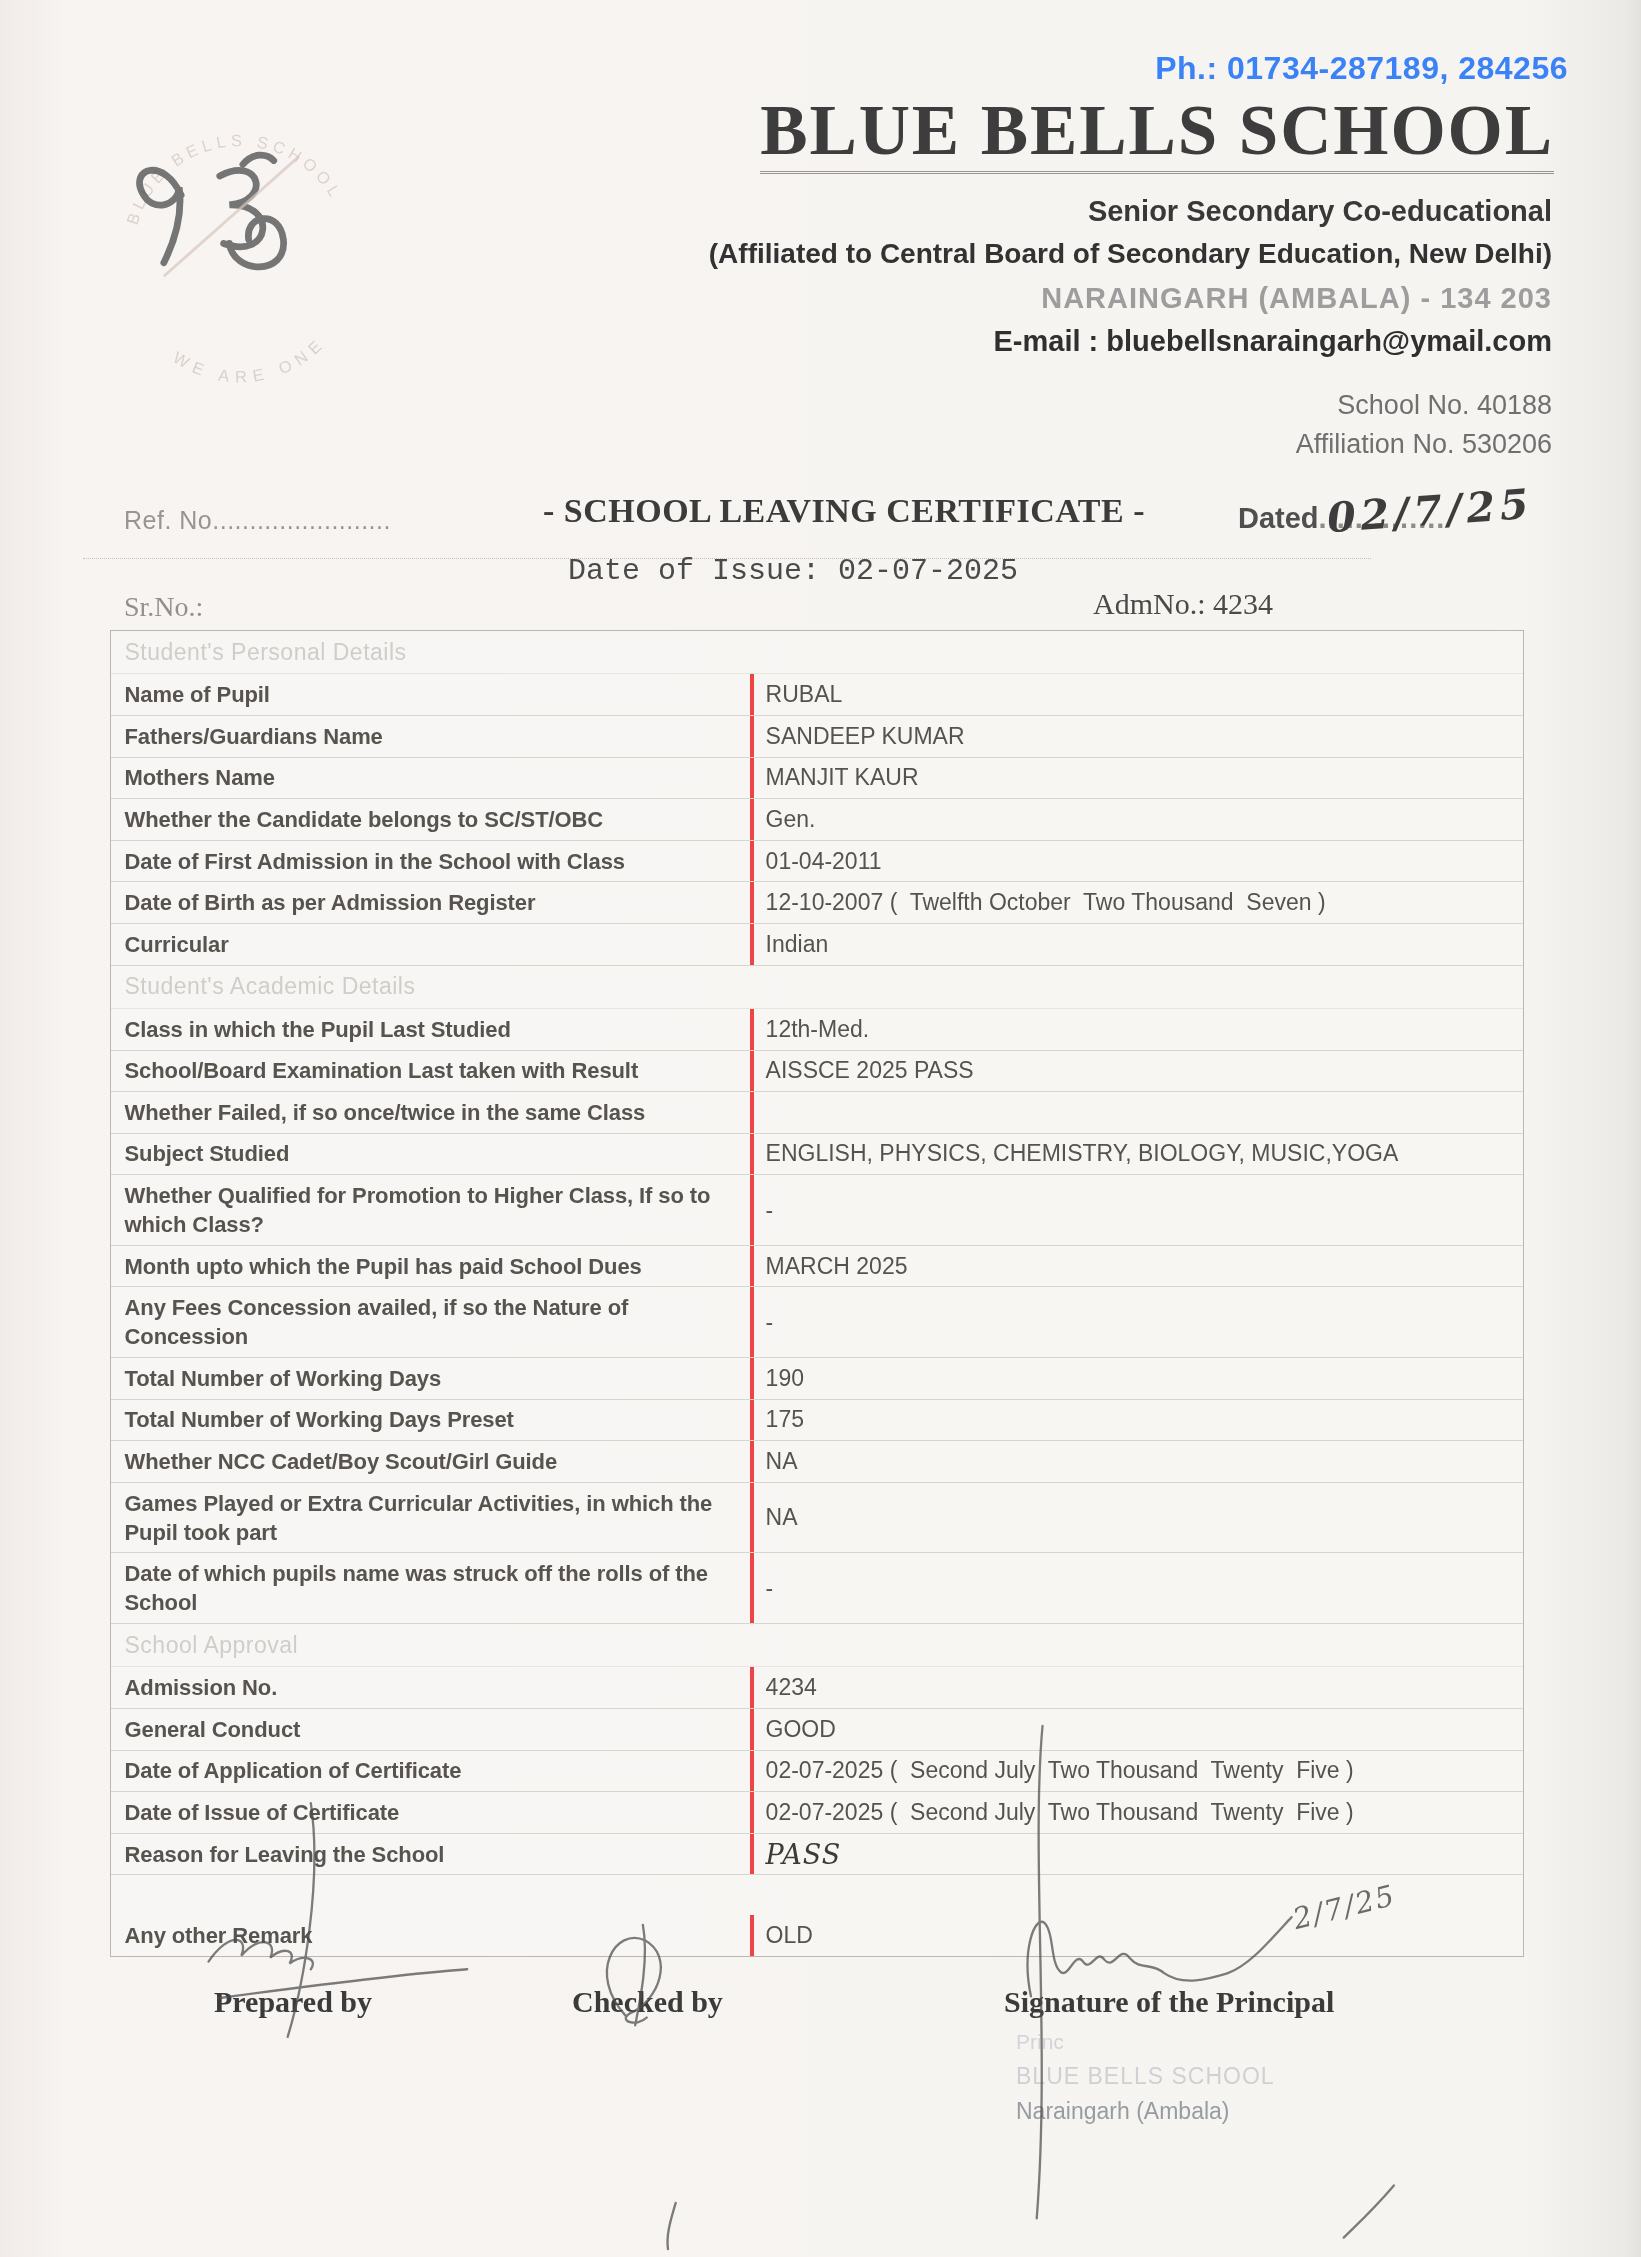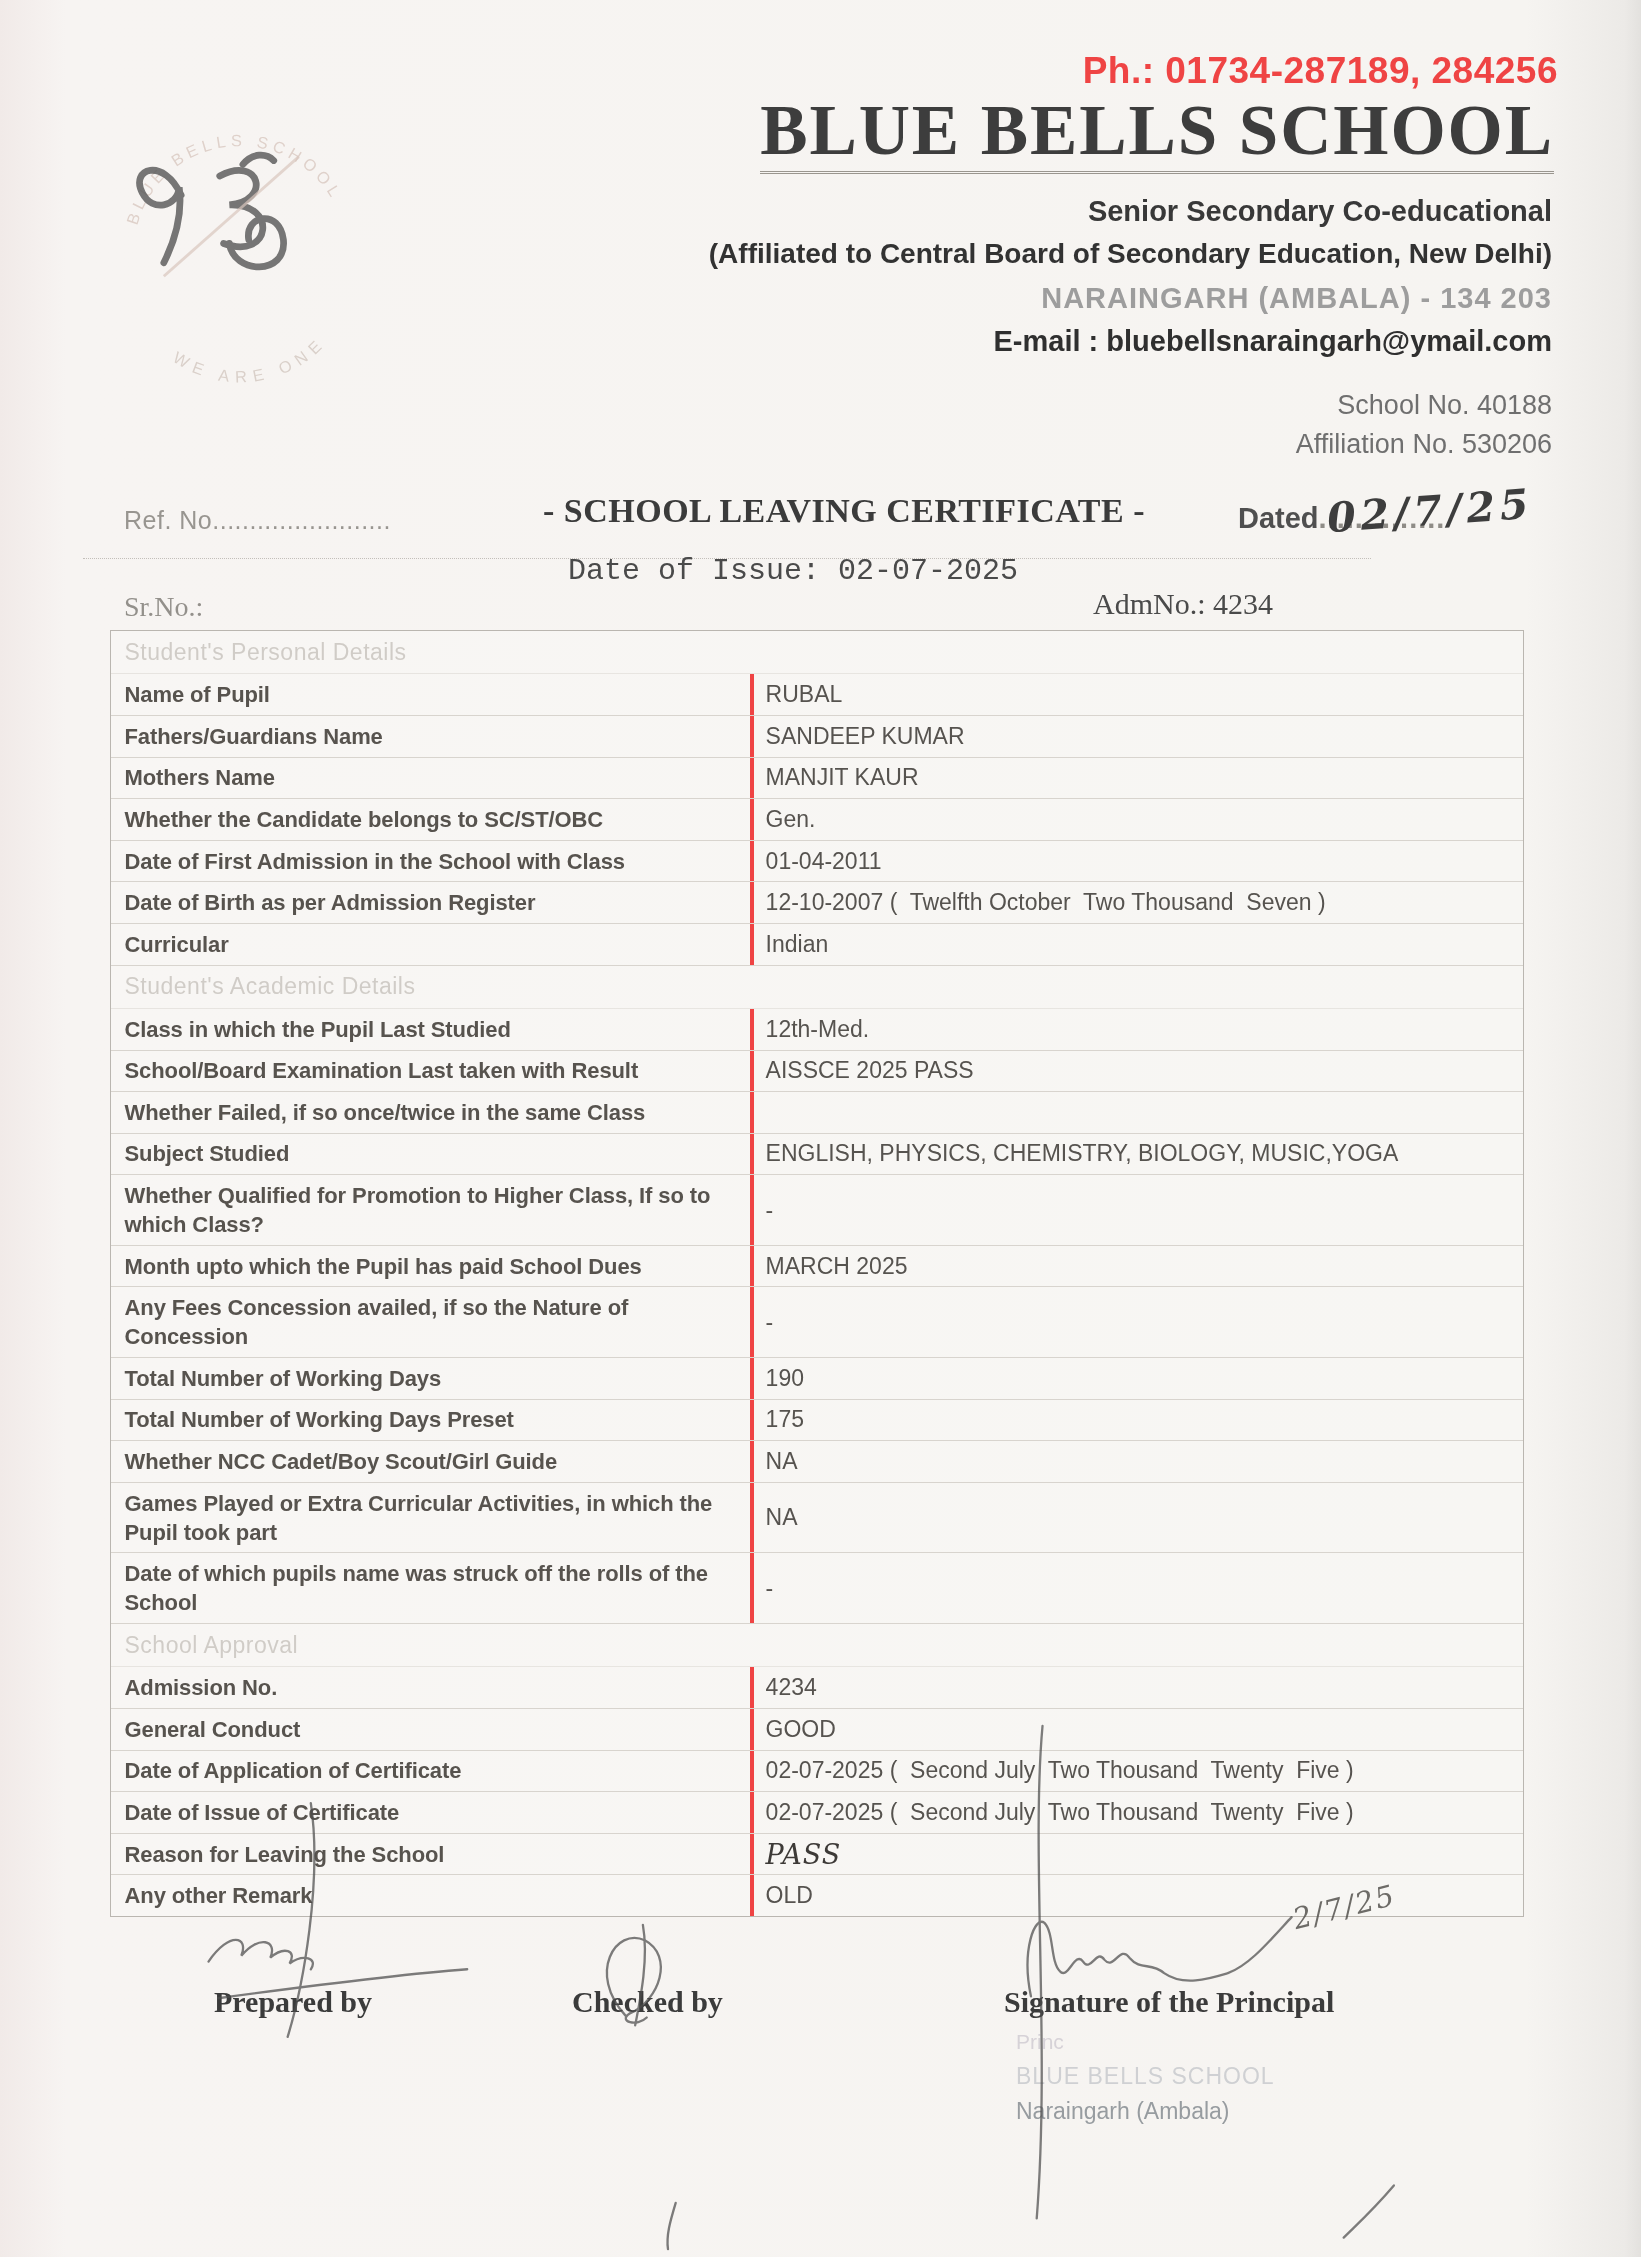--- a/index.html
+++ b/index.html
@@ -2,21 +2,21 @@
 <html><head>
 <meta charset="utf-8">
 <style>
   html,body{margin:0;padding:0;}
   body{width:1641px;height:2257px;position:relative;
        font-family:"Liberation Sans",sans-serif;
        background:linear-gradient(90deg,#f1eae8 0%,#f7f4f2 4%,#f6f4f1 93%,#eceae7 99%,#e3e1de 100%);
        overflow:hidden;color:#3a3a3a;}
   .abs{position:absolute;}
   
-  .phone{top:50px;right:83px;font-size:37px;font-weight:bold;color:#ef4444;letter-spacing:0.5px;}
+  .phone{top:50px;right:73px;font-size:32px;font-weight:bold;color:#3b82f6;letter-spacing:0.5px;}
   .school-name{top:93px;right:87px;font-family:"Liberation Serif",serif;font-size:71px;font-weight:bold;
                color:#3d3d3d;letter-spacing:1.9px;border-bottom:3.9px double #9a968f;padding-bottom:3.9px;line-height:1.05;}
   .tagline{top:195px;right:89px;font-size:29px;font-weight:bold;color:#383838;margin-left:32px;}
   .affil-line{top:238px;right:89px;font-size:28px;font-weight:bold;color:#323232;}
   .location{top:282px;right:89px;font-size:29px;font-weight:bold;color:#9d9d9d;letter-spacing:1px;}
   .email{top:325px;right:89px;font-size:29px;font-weight:bold;color:#2f2f2f;}
   .school-no{top:390px;right:89px;font-size:27px;color:#6f6f6f;}
   .affil-no{top:429px;right:89px;font-size:27px;color:#6f6f6f;text-align:center;}
   
   .logo{top:93px;left:100px;width:280px;height:299px;}
@@ -29,21 +29,21 @@
              font-size:41px;color:#3d3d3d;letter-spacing:4.8px;transform:rotate(-4deg);white-space:nowrap;}
   .dotted-rule{top:558px;left:83px;width:1288px;border-top:1.9px dotted #b7b3ad;opacity:.8;}
   
   .sr-no{top:591px;left:124px;font-family:"Liberation Serif",serif;font-size:28px;color:#93908b;}
   .issue-date{top:554px;left:568px;font-family:Liberation Mono, monospace;font-size:30px;color:#4a4a4a;}
   .adm-no{top:587px;left:1093px;font-family:"Liberation Serif",serif;font-size:30px;color:#4a4a4a;}
   
   .cert-table{top:630px;left:110px;width:1412px;border:1.9px solid #bab6b0;background:rgba(255,255,255,.18);}
   .sec-heading{padding:7.7px 13.5px;font-size:23px;color:#aaa49c;opacity:.5;border-bottom:1px solid #d7d3cd;letter-spacing:0.5px;}
   .row{display:grid;grid-template-columns:639px 1fr;border-bottom:1px solid #d8d4ce;}
-  .row:last-child{border-bottom:none;}
+  .row:last-child{border-bottom:none;margin-top:40px;}
   .cell-label{padding:5.8px 11.6px 5.8px 13.5px;font-size:22px;line-height:29px;font-weight:600;color:#57534e;letter-spacing:-0.1px;}
   .cell-value{padding:5.8px 11.6px;font-size:23px;line-height:29px;color:#56534f;border-left:4px solid #ef4444;
               display:flex;align-items:center;white-space:pre-wrap;}
   .cell-value.hand{font-family:"DejaVu Serif",serif;font-style:italic;font-size:27px;color:#3d3a37;letter-spacing:1px;}
   
   .f-label{font-family:"Liberation Serif",serif;font-size:30px;font-weight:bold;color:#3b3b3b;}
   .prepared{top:1985px;left:214px;}
   .checked{top:1985px;left:572px;}
   .principal{top:1985px;left:1004px;}
   .stamp{top:2024px;left:1016px;line-height:35px;font-size:23px;}

